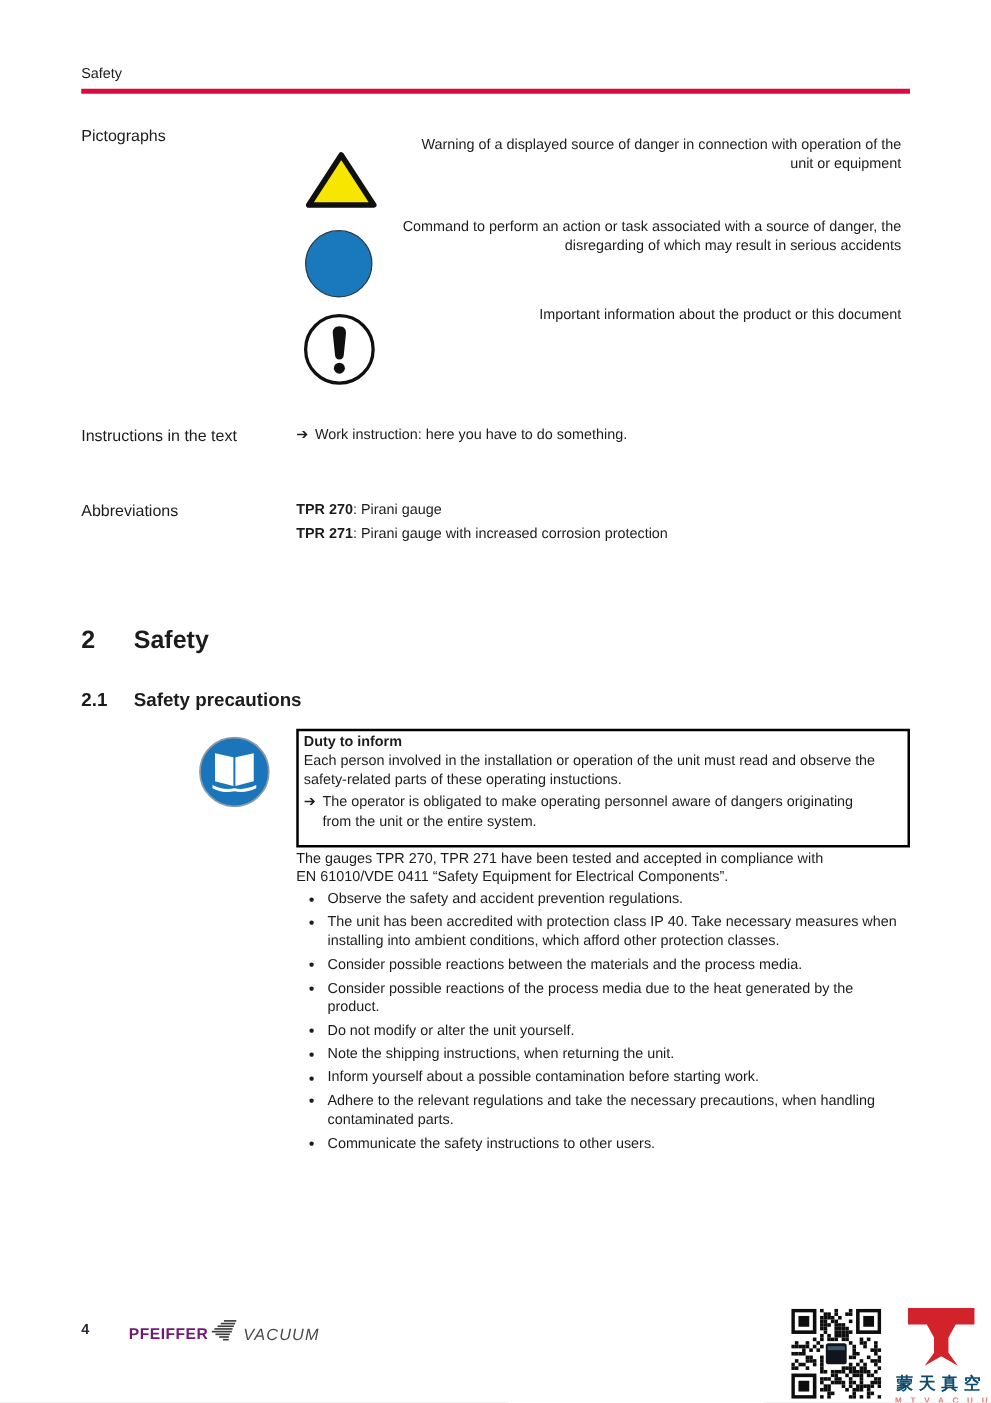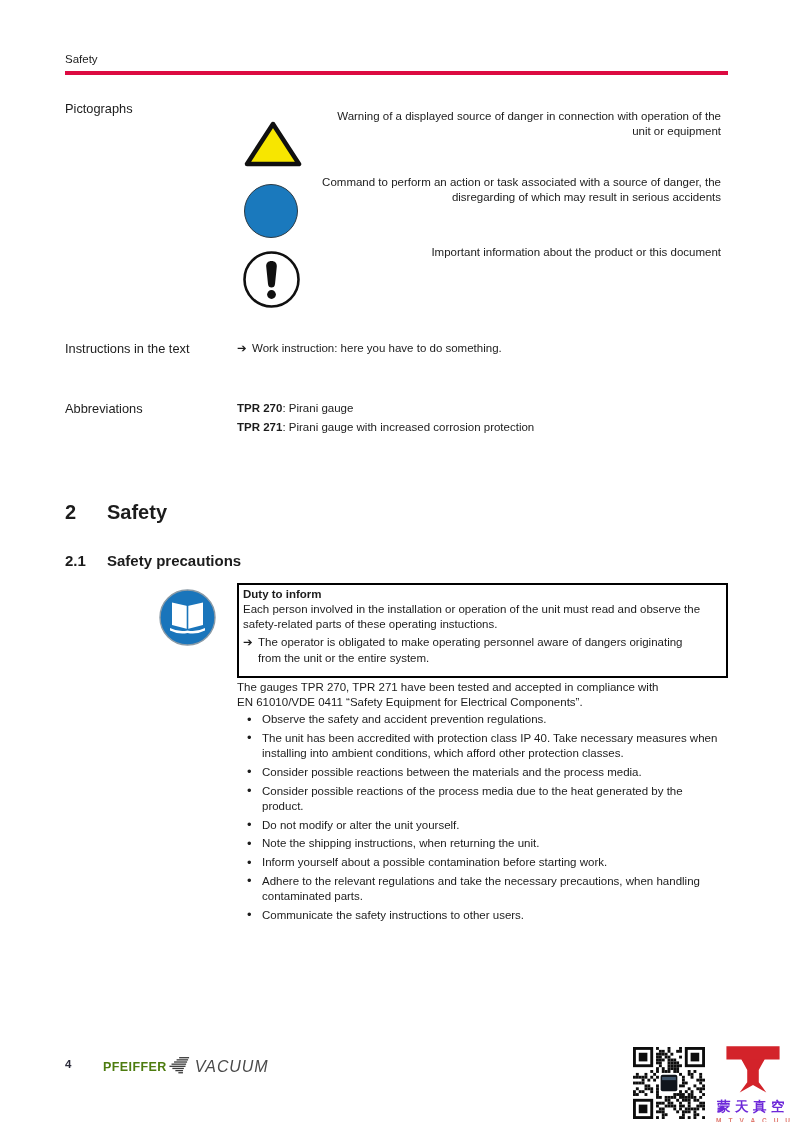--- a/index.html
+++ b/index.html
@@ -55,28 +55,28 @@
   
   .bullet-list { left:237px; top:712px; width:486px; list-style:none; }
   .bullet-list li { position:relative; padding-left:25px; margin-bottom:3.6px;
                     font-size:11.5px; line-height:15.2px; }
   .bullet-list li::before { content:"•"; position:absolute; left:10px; top:-0.5px;
                             font-size:13px; }
 
   
   .page-num { left:65px; top:1058px; font-size:11.5px; font-weight:bold; color:#2b2b3a; }
   .brand { left:103px; top:1056px; display:flex; align-items:center; height:22px; }
-  .brand-name { color:#4d7c0f; font-weight:bold; font-size:12.5px; letter-spacing:0.4px; }
+  .brand-name { color:#701a75; font-weight:bold; font-size:12.5px; letter-spacing:0.4px; }
   .brand-wing { margin:0 3px 0 2px; }
-  .brand-sub { color:#4a4a4a; font-style:italic; font-size:16px; letter-spacing:0.9px; }
+  .brand-sub { color:#4a4a4a; font-style:italic; font-size:13px; letter-spacing:0.9px; }
 
   .qr-wrap { left:633px; top:1047px; width:72px; height:72px; }
   .mt-block { left:716px; top:1044px; width:74px; text-align:center; }
   .mt-logo { width:58px; height:52px; margin:0 auto; }
-  .mt-cn { font-size:13.5px; font-weight:bold; color:#6d28d9; letter-spacing:4.5px;
+  .mt-cn { font-size:13.5px; font-weight:bold; color:#0c4a6e; letter-spacing:4.5px;
            margin-top:2px; white-space:nowrap; }
   .mt-en { font-size:6.5px; font-weight:bold; color:#e07b70; letter-spacing:2.6px;
            margin-top:1px; white-space:nowrap; }
 </style>
 </head>
 <body>
 
 <div class="page">
 
   <div class="abs running-title">Safety</div>

